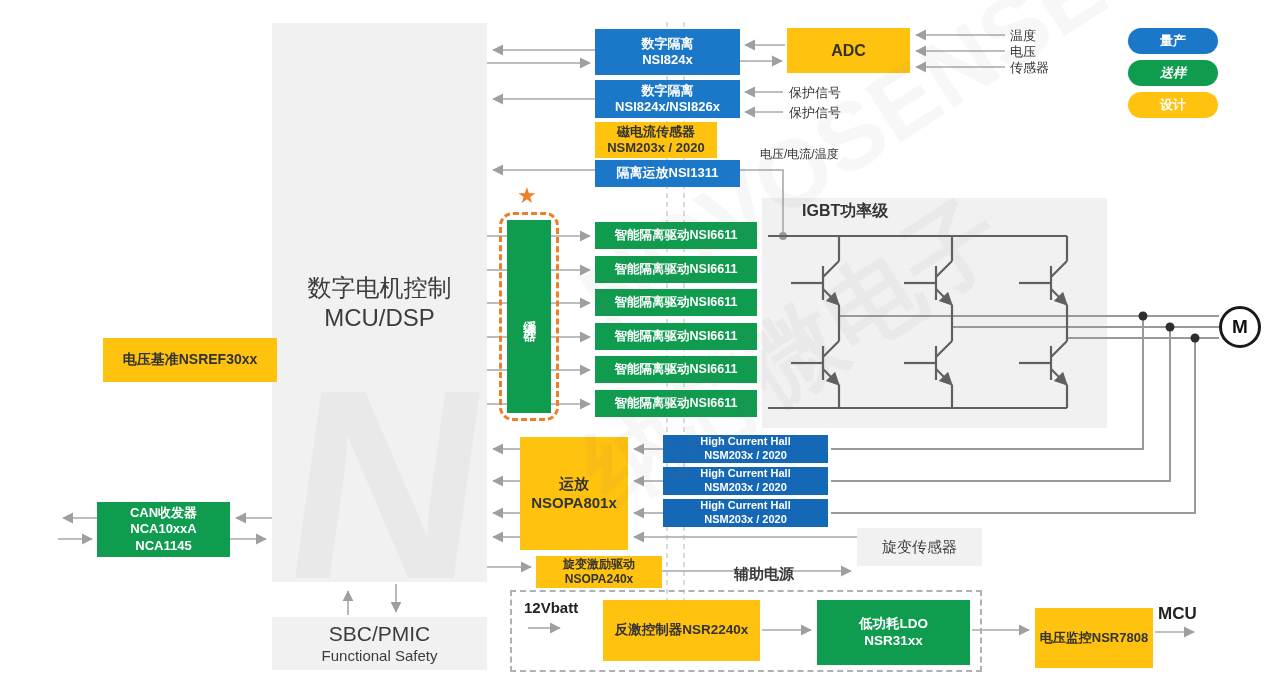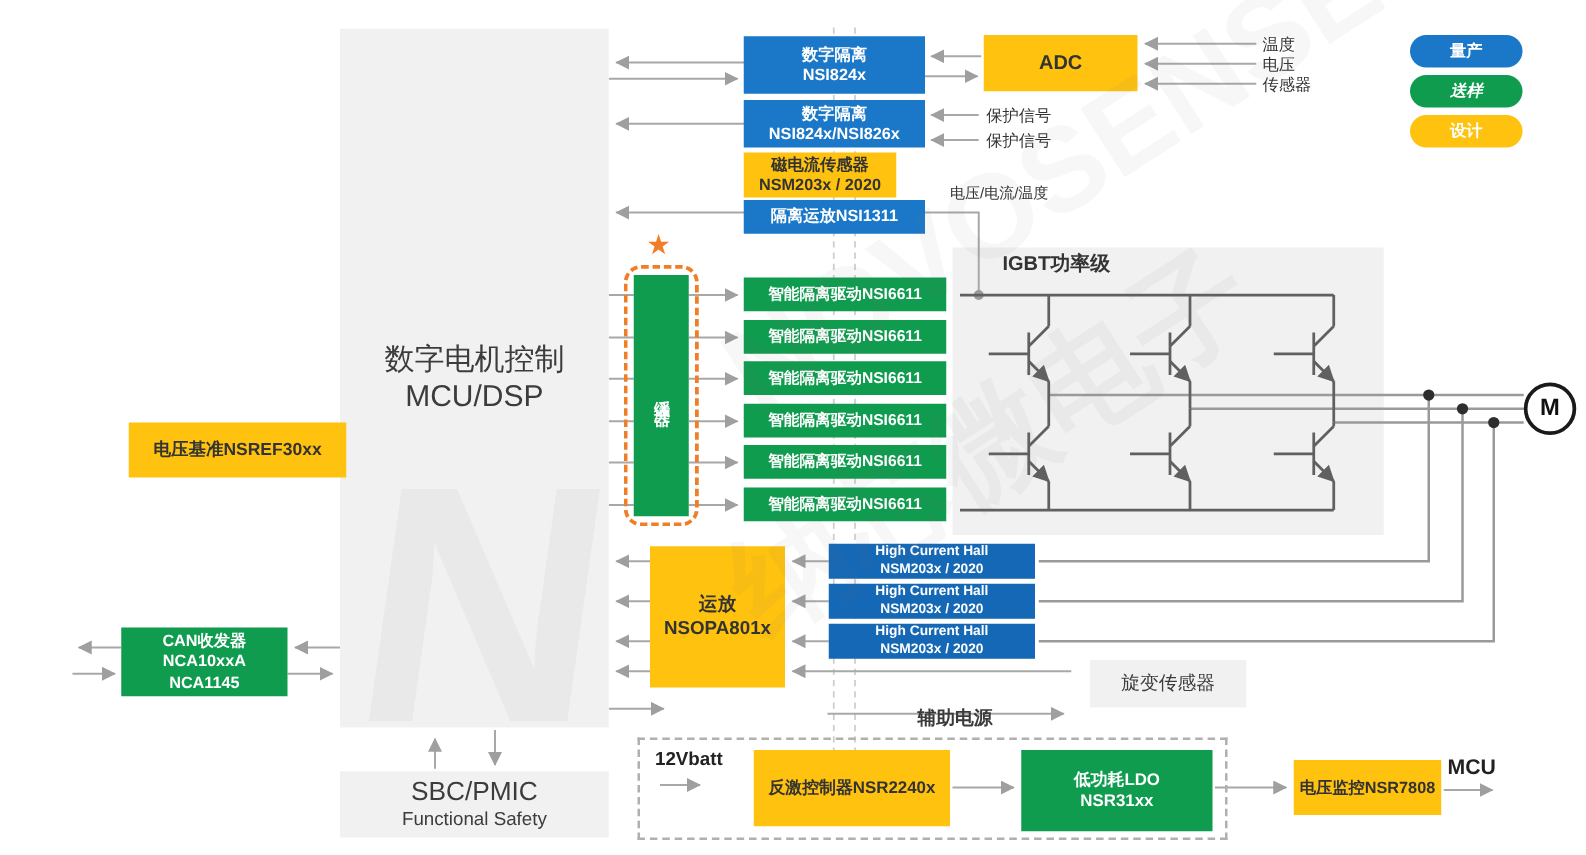--- a/index.html
+++ b/index.html
@@ -213,35 +213,39 @@
     </div>
   <div class="box hallblue" style="left:663px;top:499px;width:165px;height:28px;font-size:11px;">
     <span>High Current Hall</span>
     <span>NSM203x / 2020</span>
     </div>
 
   <div class="box yellow" style="left:520px;top:437px;width:108px;height:113px;font-size:15px;">
     <span>运放</span>
     <span>NSOPA801x</span>
   </div>
-  <div class="box grayb" style="left:857px;top:528px;width:125px;height:38px;font-size:15px;margin-left:15px;">
+  <div class="box yellow" style="left:536px;top:556px;width:126px;height:32px;font-size:12px;">
+    <span>旋变激励驱动</span>
+    <span>NSOPA240x</span>
+  </div>
+  <div class="box grayb" style="left:857px;top:528px;width:125px;height:38px;font-size:15px;">
     <span>旋变传感器</span>
   </div>
 
   <div class="lbl" style="left:700px;top:565px;width:128px;text-align:center;font-size:15px;font-weight:bold;color:#3a3a3a;">辅助电源</div>
   <div class="abs" style="left:510px;top:590px;width:472px;height:82px;border:2px dashed #b0b0b0;z-index:1;"></div>
   <div class="lbl" style="left:524px;top:599px;font-size:15px;font-weight:bold;color:#222;">12Vbatt</div>
   <div class="box yellow" style="left:603px;top:600px;width:157px;height:61px;font-size:13.5px;">
     <span>反激控制器NSR2240x</span>
   </div>
   <div class="box green" style="left:817px;top:600px;width:153px;height:65px;font-size:13.5px;">
     <span>低功耗LDO</span>
     <span>NSR31xx</span>
   </div>
-  <div class="box yellow" style="left:1035px;top:608px;width:118px;height:44px;font-size:13px;">
+  <div class="box yellow" style="left:1035px;top:608px;width:118px;height:60px;font-size:13px;">
     <span>电压监控NSR7808</span>
   </div>
   <div class="lbl" style="left:1158px;top:604px;font-size:17px;font-weight:bold;color:#222;">MCU</div>
 
   <div class="wm" style="left:290px;top:330px;font-size:270px;color:rgba(120,120,120,0.06);transform:skewX(-8deg);">N</div>
   <div class="wm" style="left:560px;top:260px;font-size:95px;color:rgba(120,120,120,0.06);transform:rotate(-33deg);transform-origin:left top;">NOVOSENSE</div>
   <div class="wm" style="left:560px;top:430px;font-size:95px;color:rgba(120,120,120,0.06);transform:rotate(-33deg);transform-origin:left top;">纳芯微电子</div>
 
 </div>
 

